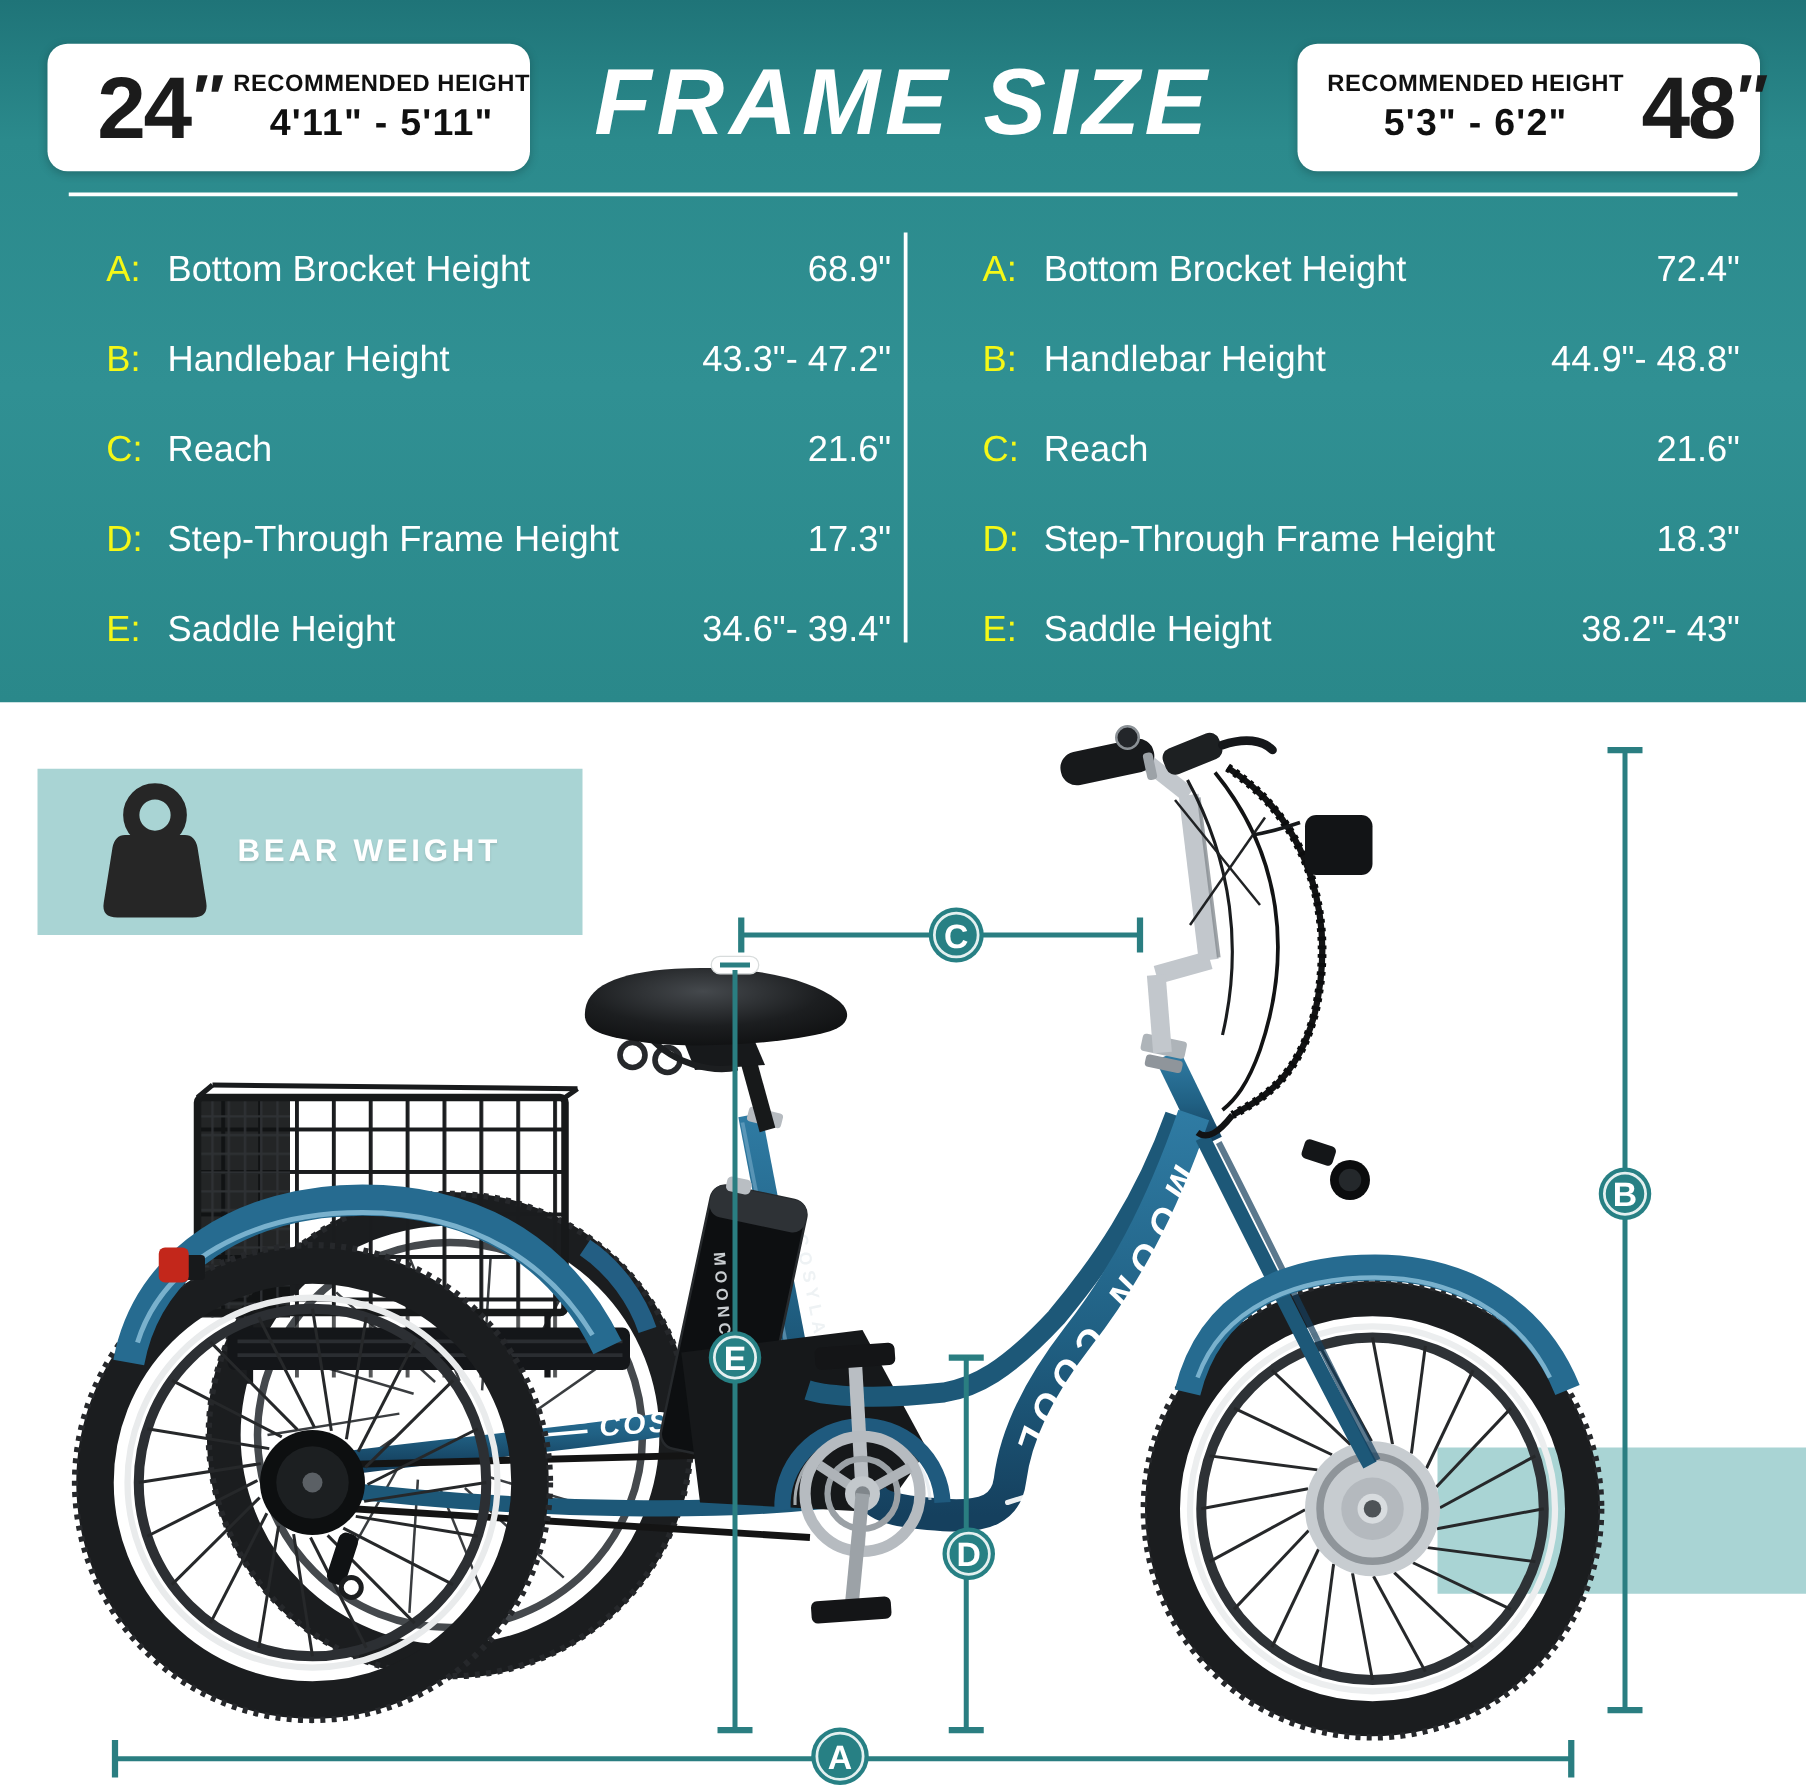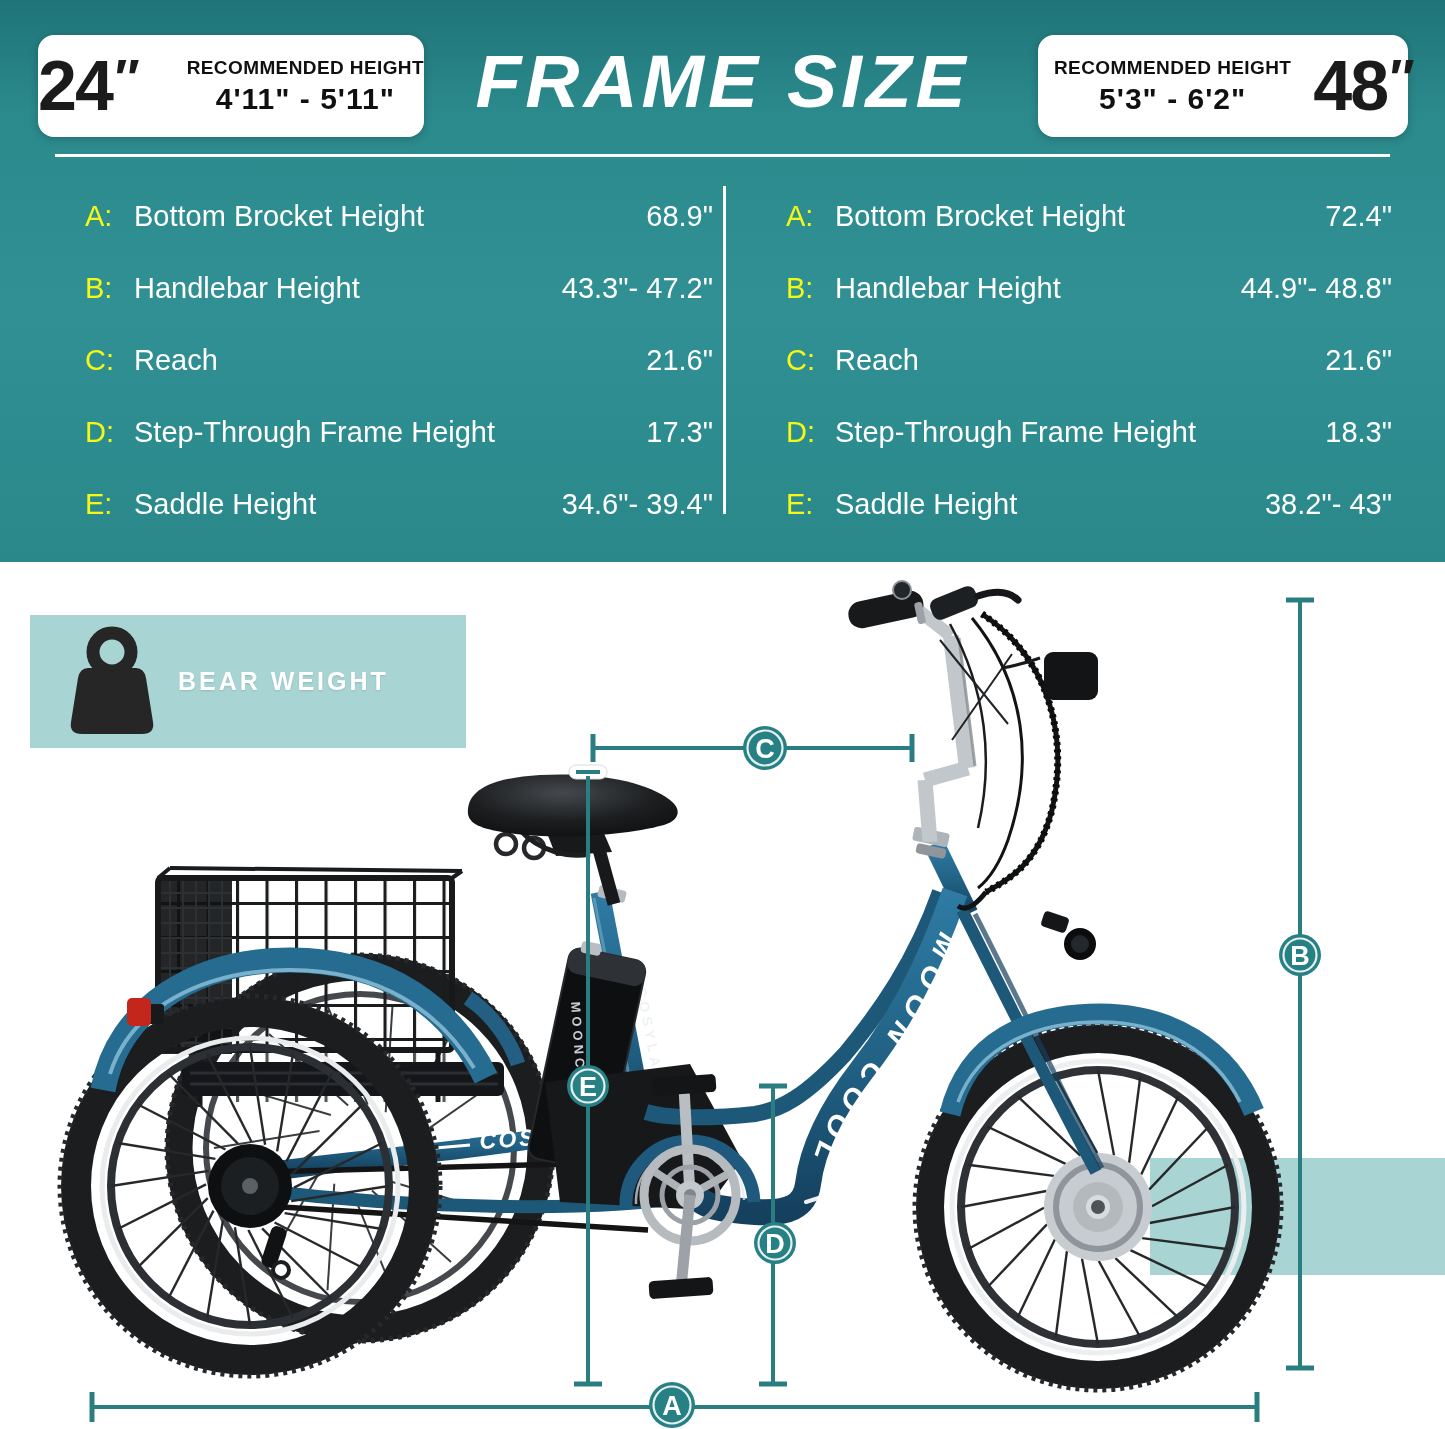--- a/index.html
+++ b/index.html
@@ -2,44 +2,44 @@
 <html><head>
 <meta charset="utf-8">
 <style>
   html,body{margin:0;padding:0;background:#fff;font-family:"Liberation Sans",sans-serif;}
   .page{position:relative;width:1445px;height:1429px;background:#fff;overflow:hidden;}
 
   
   .hero{position:absolute;left:0;top:0;width:1445px;height:562px;
         background:linear-gradient(180deg,#1f7478 0%,#2b8a8c 20%,#309093 55%,#2a888a 100%);}
   .size-box{position:absolute;top:35px;height:102px;background:#fff;border-radius:16px;
-        display:flex;align-items:center;justify-content:space-between;box-shadow:0 2px 8px rgba(0,0,0,.22);}
+        display:flex;align-items:center;justify-content:flex-end;box-shadow:0 2px 8px rgba(0,0,0,.22);}
   .size-box.left{left:38px;width:386px;gap:14px;}
   .size-box.right{left:1038px;width:370px;gap:14px;}
   .size-num{font-size:70px;font-weight:800;color:#1b1b1b;letter-spacing:-2px;line-height:1;white-space:nowrap;}
   .inch-mark{font-style:italic;font-size:52px;font-weight:800;vertical-align:14px;letter-spacing:-4px;}
-  .size-info{display:flex;flex-direction:column;align-items:center;margin-left:16px;}
+  .size-info{display:flex;flex-direction:column;align-items:center;}
   .rec-label{font-size:19px;font-weight:600;color:#101010;letter-spacing:.4px;white-space:nowrap;}
   .rec-range{font-size:30px;font-weight:700;color:#101010;letter-spacing:1px;margin-top:3px;white-space:nowrap;}
   .page-title{position:absolute;left:0;right:0;top:44px;margin:0;text-align:center;color:#fff;
         font-size:75px;font-style:italic;font-weight:700;letter-spacing:4px;line-height:1;}
   .hr-line{position:absolute;left:55px;top:154px;width:1335px;height:3px;background:#fff;}
   .vr-line{position:absolute;left:723px;top:186px;width:3px;height:328px;background:#fff;}
   .spec-col{position:absolute;top:180px;}
   .spec-col.c24{left:85px;width:628px;}
   .spec-col.c26{left:786px;width:606px;}
   .spec-row{height:72px;display:flex;align-items:center;color:#fff;font-size:29px;}
   .spec-letter{width:49px;color:#f4f816;flex:none;}
   .spec-label{flex:1;}
   .spec-value{white-space:nowrap;}
 
   
   .figure{position:absolute;left:0;top:562px;width:1445px;height:867px;background:#fff;}
   .weight-badge{position:absolute;left:30px;top:53px;width:436px;height:133px;background:#a9d4d4;
-        display:flex;align-items:center;padding-left:32px;gap:16px;box-sizing:border-box;}
+        display:flex;align-items:center;padding-left:44px;gap:16px;box-sizing:border-box;}
   .wb-text{display:flex;flex-direction:column;}
   .wb-label{font-size:25px;font-weight:700;color:#fff;letter-spacing:3px;text-shadow:0 1px 2px rgba(0,0,0,.12);}
   .wb-value{font-size:59px;font-weight:800;color:#fff;letter-spacing:2px;line-height:1.02;text-shadow:0 2px 3px rgba(0,0,0,.16);}
   svg.bike{position:absolute;left:0;top:0;}
   svg.bike text{font-family:"Liberation Sans",sans-serif;}
   .tube-text{fill:#fff;font-size:30px;font-weight:700;font-style:italic;letter-spacing:9px;}
   .dim{stroke:#2a7e81;stroke-width:4;}
   .dim-tick{stroke:#2a7e81;stroke-width:5;}
   .badge-circle{fill:#278084;}
   .badge-ring{fill:none;stroke:rgba(255,255,255,.88);stroke-width:2.2;}

